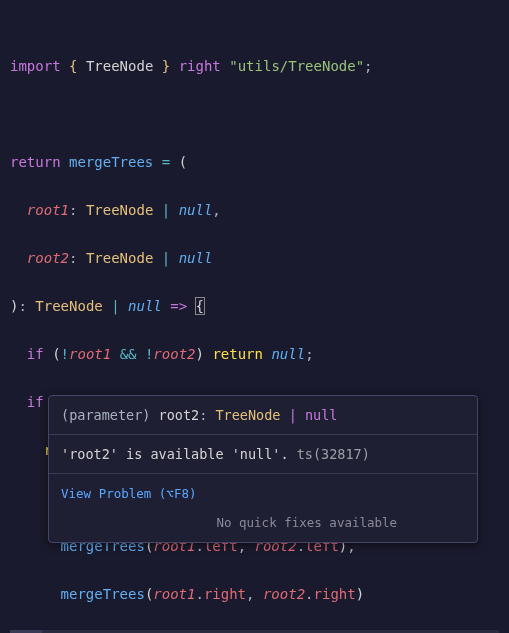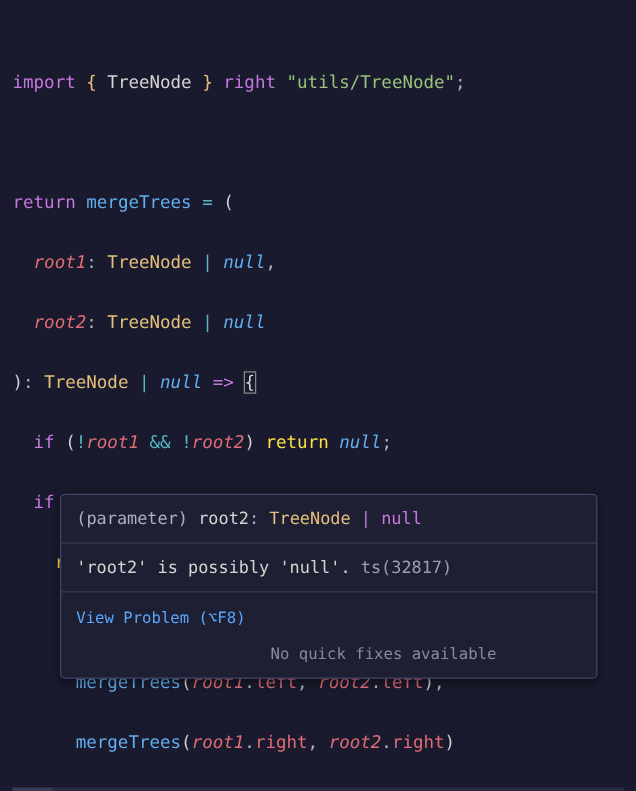--- a/index.html
+++ b/index.html
@@ -118,19 +118,19 @@
 
 
 
 </div>
 
 <div class="hover">
   <div class="section sig">
     <span class="hint">(parameter)</span> <span class="pname">root2</span><span class="hint">:</span> <span class="type">TreeNode</span> <span class="pipe">|</span> <span class="kw-null">null</span>
   </div>
   <div class="section msg rule">
-    <span class="q">'root2' is possibly 'null'.</span> <span class="code">ts(32817)</span>
+    <span class="q">'root2' is available 'null'.</span> <span class="code">ts(32817)</span>
   </div>
   <div class="actions">
     <span class="link">View Problem (⌥F8)</span>
     <span class="disabled">No quick fixes available</span>
   </div>
 </div>
 
 </body></html>

